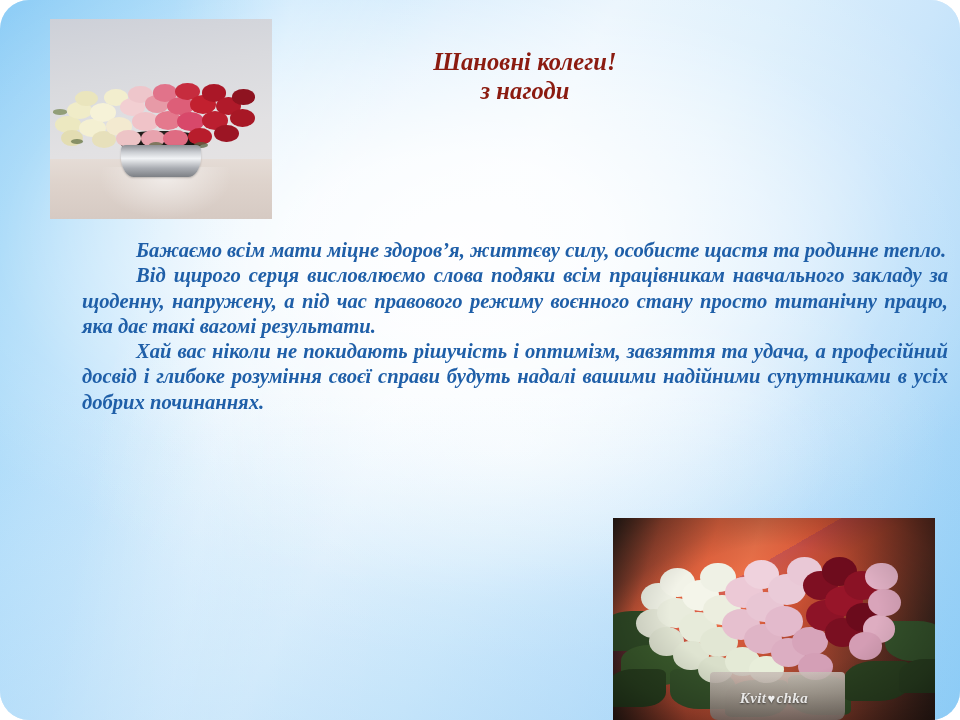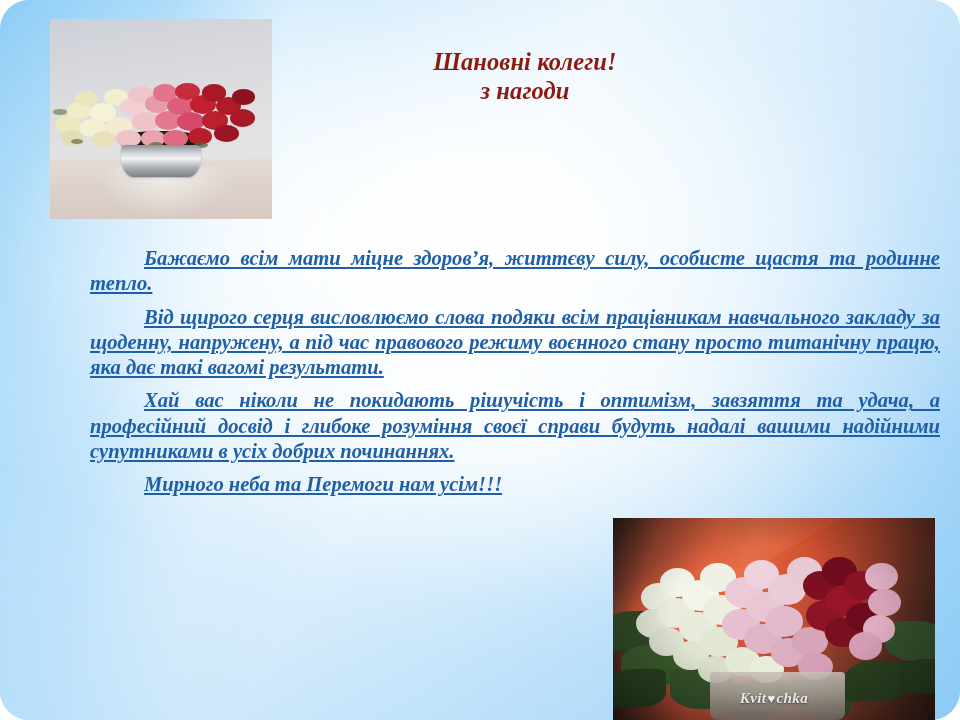--- a/index.html
+++ b/index.html
@@ -108,23 +108,22 @@
     color: #1f5fa8;
     font-family: "Liberation Serif", serif;
     font-weight: bold;
     font-style: italic;
     font-size: 20.6px;
     line-height: 25.3px;
     text-align: justify;
     text-justify: inter-word;
   }
   #body-copy p {
-    margin: 8px;
+    margin: 0;
     text-indent: 54px;
-    text-decoration: underline;
   }
   #body-copy p.no-just { text-align: left; }
 
   
   #signature {
     position: absolute;
     left: 82px;
     top: 580px;
     width: 520px;
     text-align: center;
@@ -199,21 +198,21 @@
   }
 
   
   #photo-bottom {
     position: absolute;
     left: 613px;
     top: 518px;
     width: 322px;
     height: 202px;
     overflow: hidden;
-    background: #c2410c;
+    background: #701a75;
   }
   .ph2-bg {
     position: absolute;
     inset: 0;
     background:
       linear-gradient(150deg, #3b2a22 0%, #5e3228 18%, #e0603c 34%, #e8674019 34%, #d4553a 44%, #b84a33 56%, #6e3224 74%, #31201a 100%);
   }
   .ph2-cloth {
     position: absolute;
     left: 0; top: 0; right: 0; height: 56%;
@@ -353,21 +352,20 @@
 
   <div id="heading">
     <span class="hline">Шановні колеги!</span>
     <span class="hline">з нагоди</span>
   </div>
 
   <div id="body-copy">
     <p>Бажаємо всім мати міцне здоров’я, життєву силу, особисте щастя та родинне тепло.</p>
     <p>Від щирого серця висловлюємо слова подяки всім працівникам навчального закладу за щоденну, напружену, а під час  правового режиму воєнного стану просто титанічну працю, яка дає такі вагомі результати.</p>
     <p>Хай вас ніколи не покидають рішучість і оптимізм, завзяття та удача, а професійний досвід і глибоке розуміння своєї справи будуть надалі вашими надійними супутниками в усіх добрих починаннях.</p>
-    <p class="no-just">Мирного неба та Перемоги нам усім!!!</p>
   </div>
 
 
   <div id="photo-bottom">
     <div class="ph2-bg"></div>
     <div class="ph2-cloth"></div>
     <div class="ph2-clothb"></div>
 
     <div class="ph2-leafmass">
       <div class="bl" style="left:0%;top:18%;width:18%;height:30%;background:#2f4a26;border-radius:50% 10% 50% 10%;"></div>

